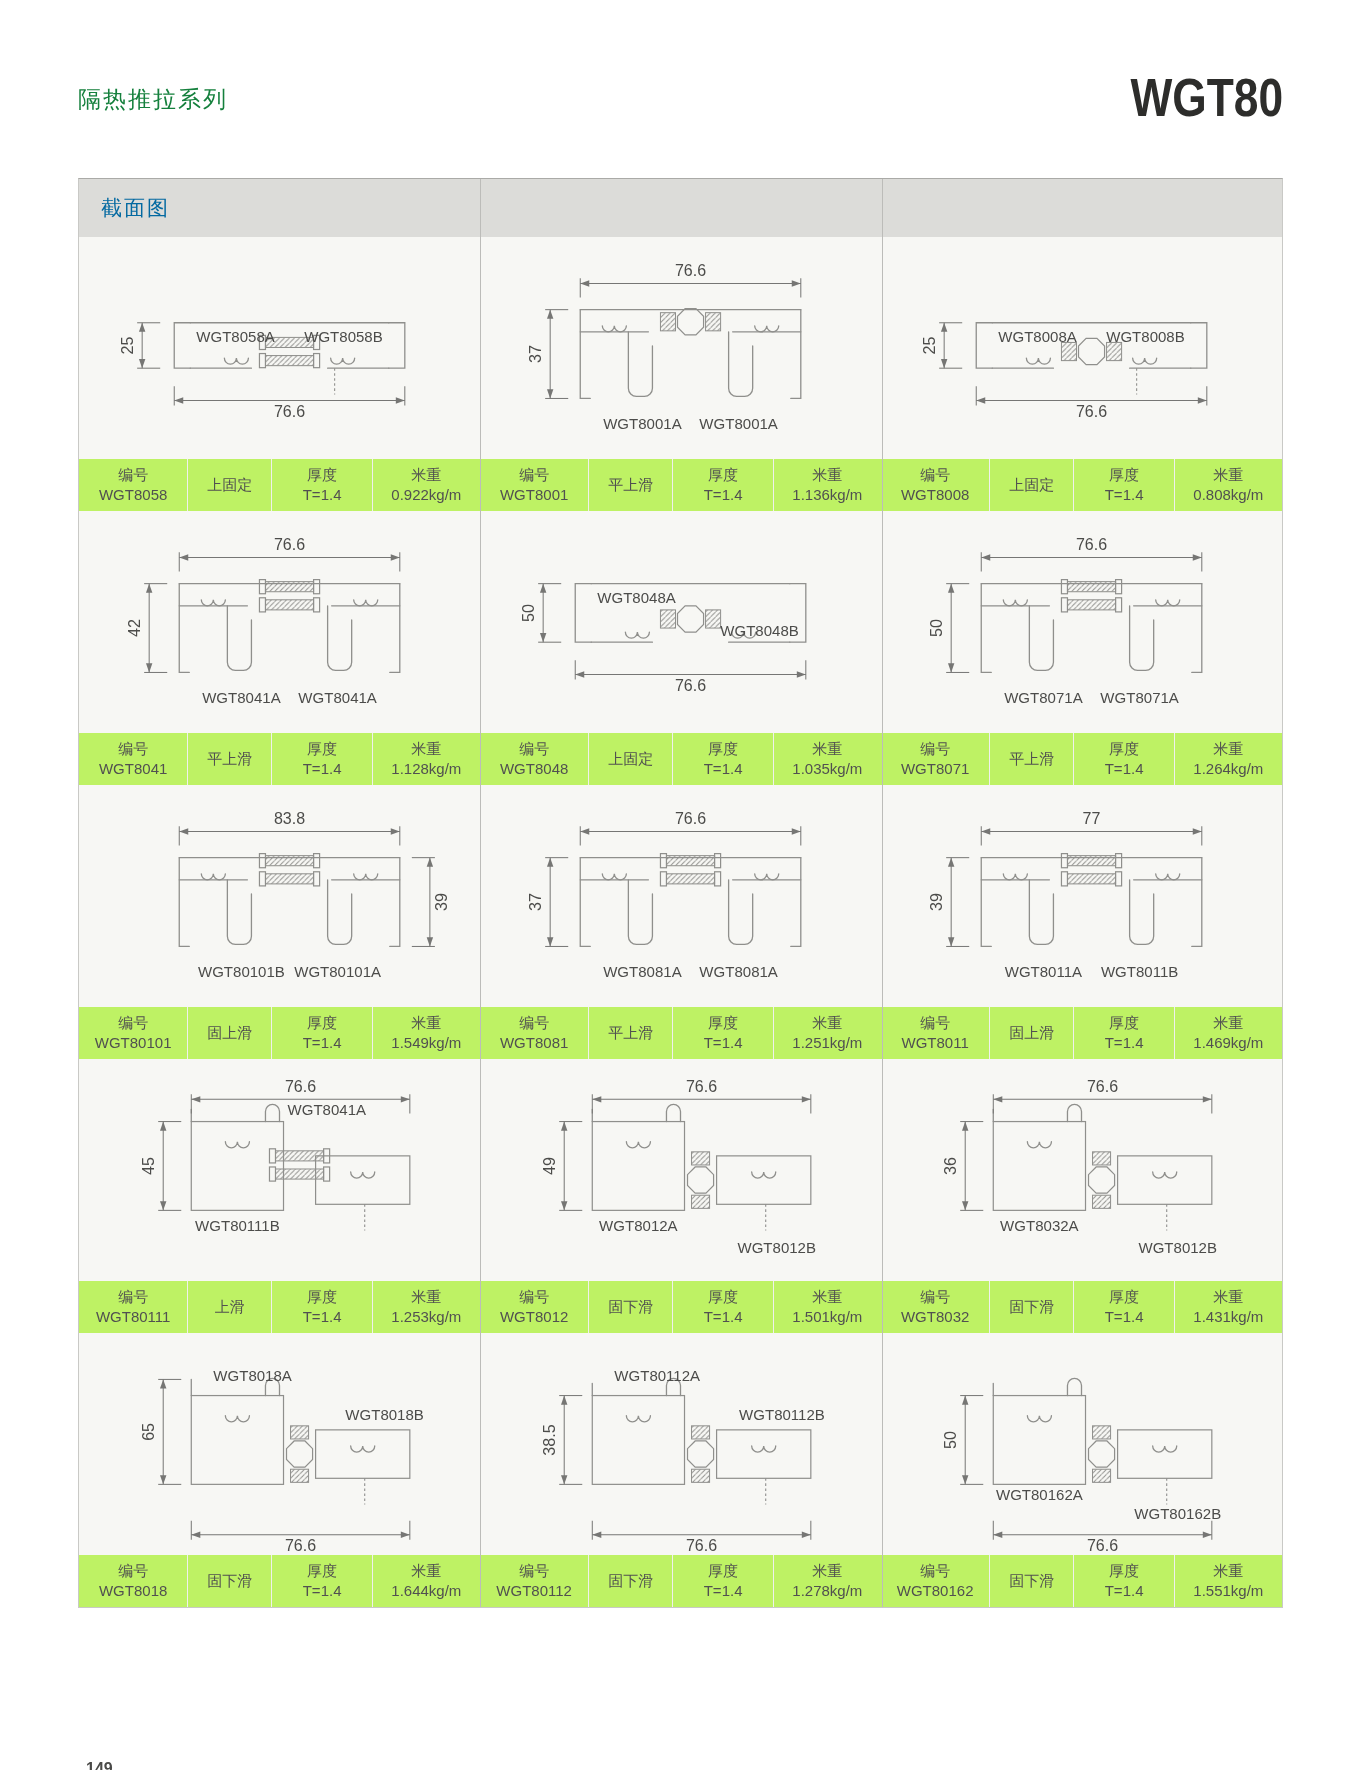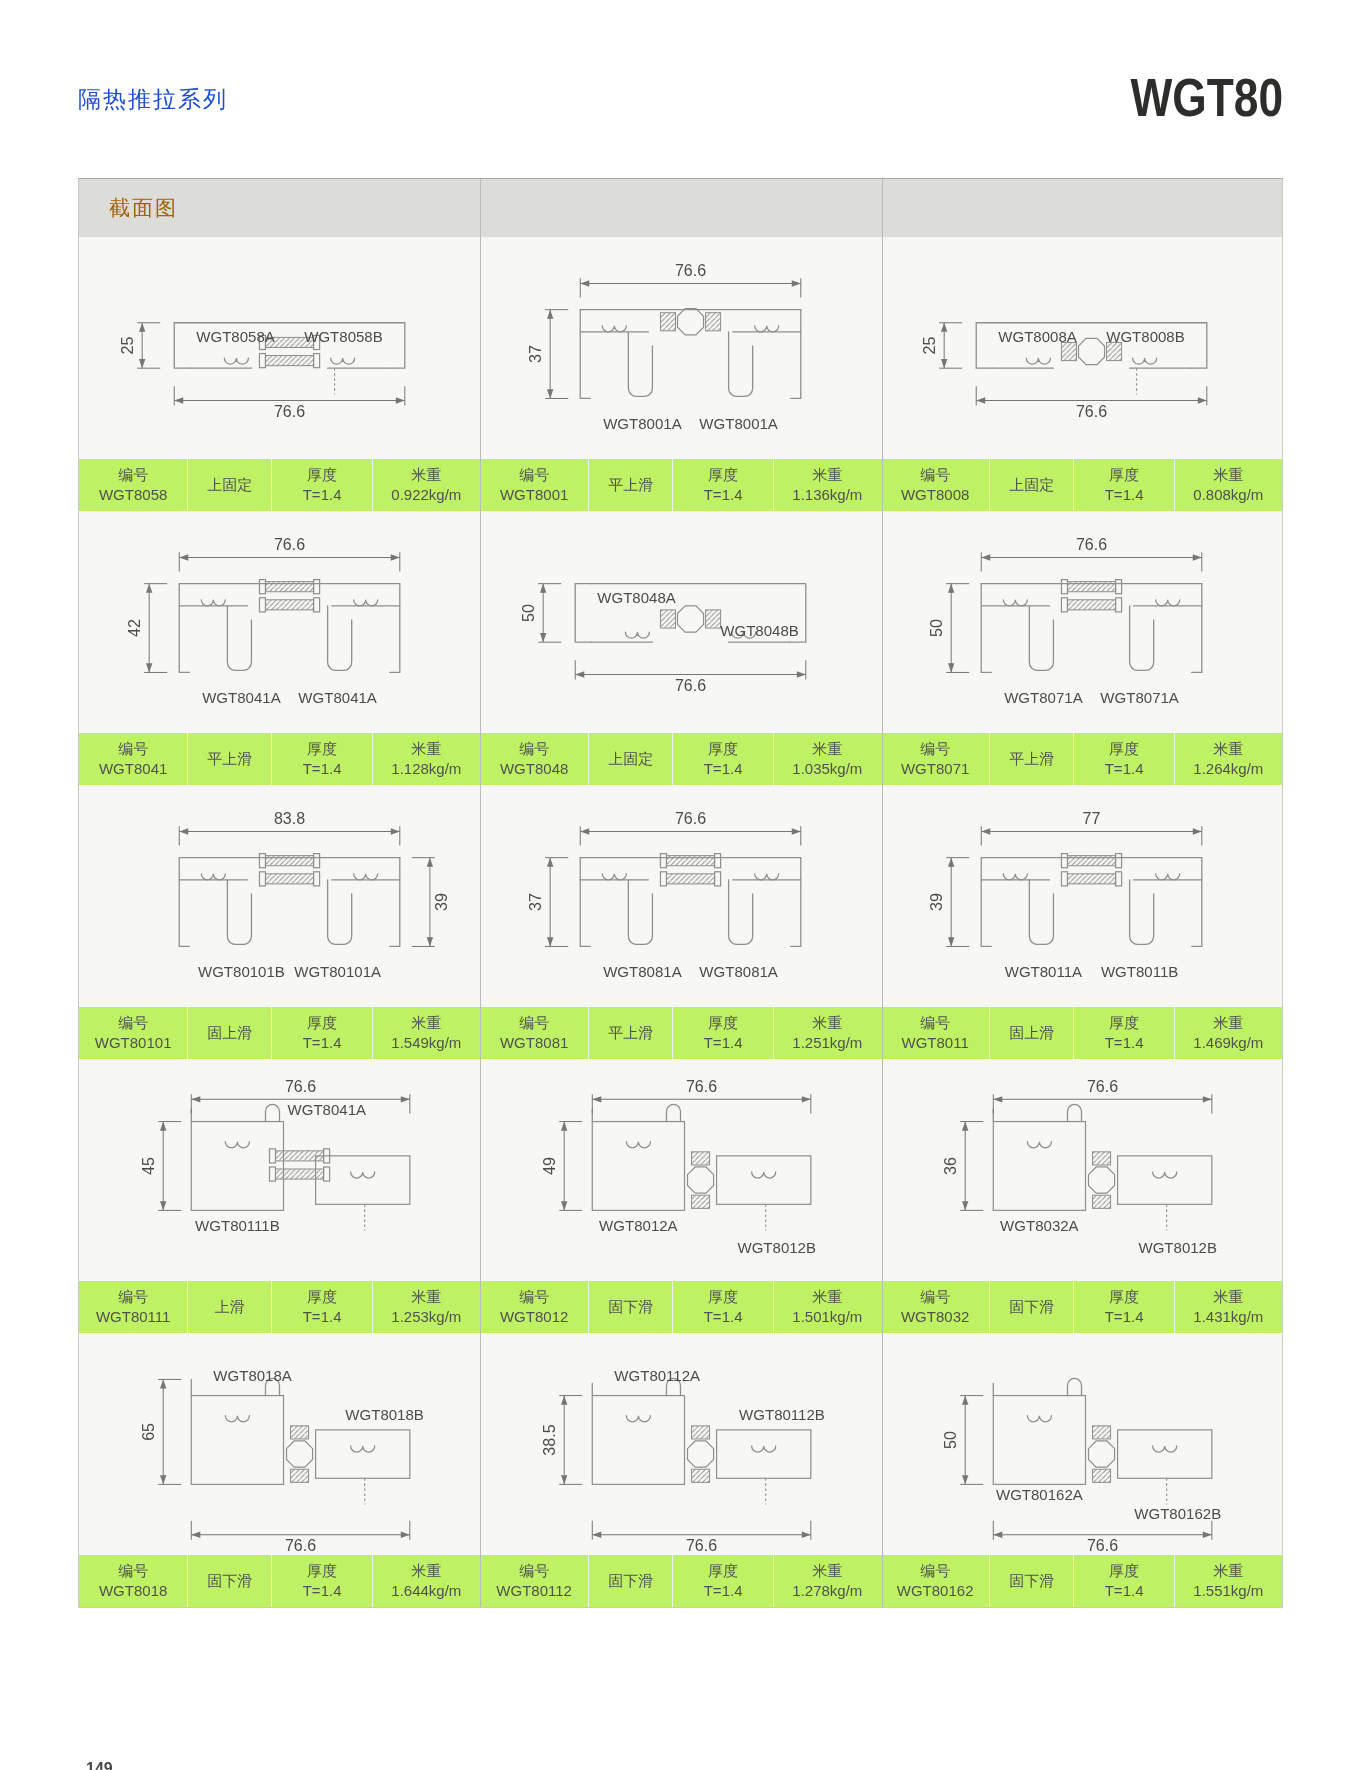--- a/index.html
+++ b/index.html
@@ -3,41 +3,41 @@
 <meta charset="utf-8">
 <style>
   html,body{margin:0;padding:0;}
   body{
     width:1359px;height:1770px;position:relative;overflow:hidden;
     background:#ffffff;color:#4a4a48;
     font-family:"Liberation Sans","DejaVu Sans",sans-serif;
   }
   .series-title{
     position:absolute;left:78px;top:84px;
-    font-size:23px;letter-spacing:2px;color:#1d4ed8;
+    font-size:23px;letter-spacing:2px;color:#15803d;
   }
   .model-code{
     position:absolute;right:76px;top:66px;
     font-size:54px;font-weight:700;color:#2d2d2b;
     transform:scaleX(.82);transform-origin:right center;
     letter-spacing:0px;
   }
   .catalog-table{
     position:absolute;left:78px;top:178px;width:1205px;
     background:#f7f7f4;
     border:1px solid #c9c9c6;border-top:1px solid #aaaaa7;
     box-sizing:border-box;
   }
   .vline{position:absolute;top:0;bottom:0;width:1px;background:#bcbcb9;z-index:3;}
   .vline.v1{left:401px;} .vline.v2{left:803px;}
   .thead{
     height:58px;background:#dcdcd9;display:flex;align-items:center;
   }
   .thead .thead-label{
-    padding-left:30px;font-size:21px;color:#a16207;letter-spacing:2px;
+    padding-left:22px;font-size:21px;color:#0369a1;letter-spacing:2px;
   }
   .drawings{display:grid;grid-template-columns:1fr 1fr 1fr;height:222px;}
   .dcellwrap{position:relative;}
   .dcellwrap svg{position:absolute;left:0;top:0;width:100%;height:100%;}
   .strip{display:grid;grid-template-columns:1fr 1fr 1fr;height:52px;background:#bef264;}
   .dgroup{display:grid;grid-template-columns:27% 21% 25% 27%;height:100%;}
   .sub{
     display:flex;flex-direction:column;justify-content:center;align-items:center;
     text-align:center;font-size:15px;line-height:1.32;color:#515150;
     border-left:1px solid #f0f0ed;box-sizing:border-box;

